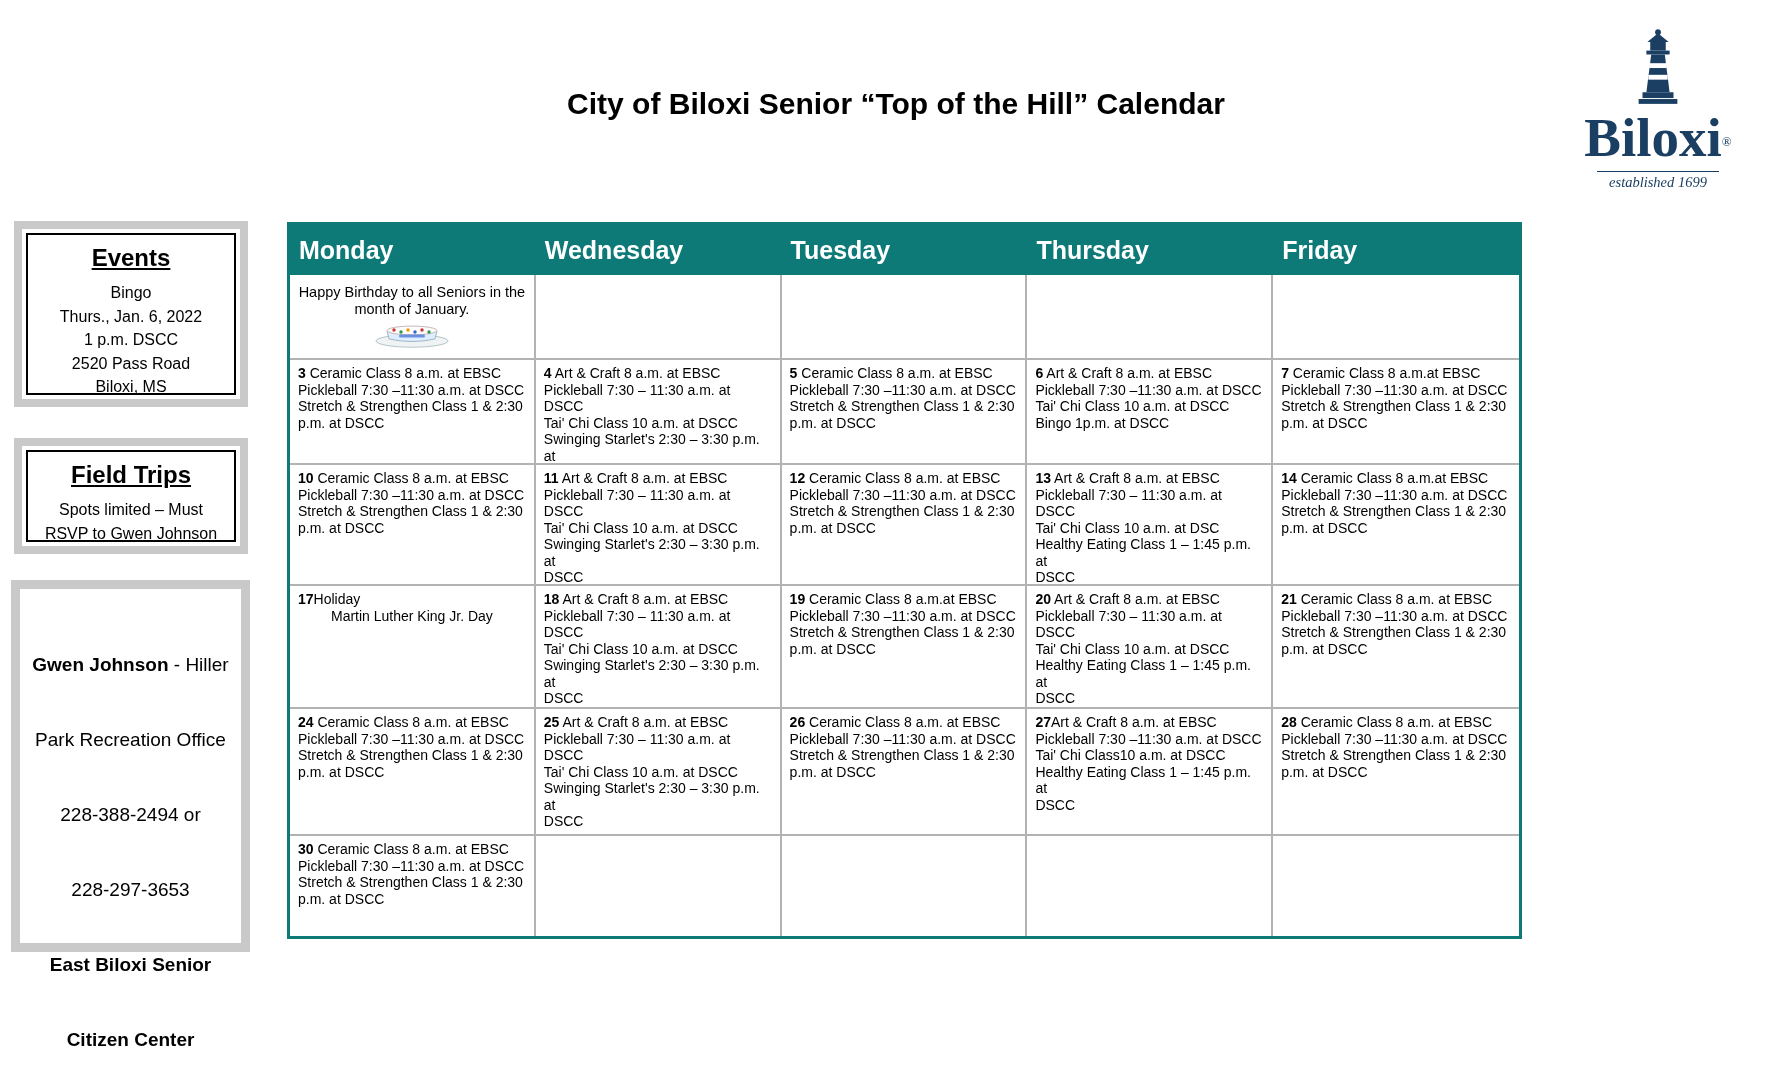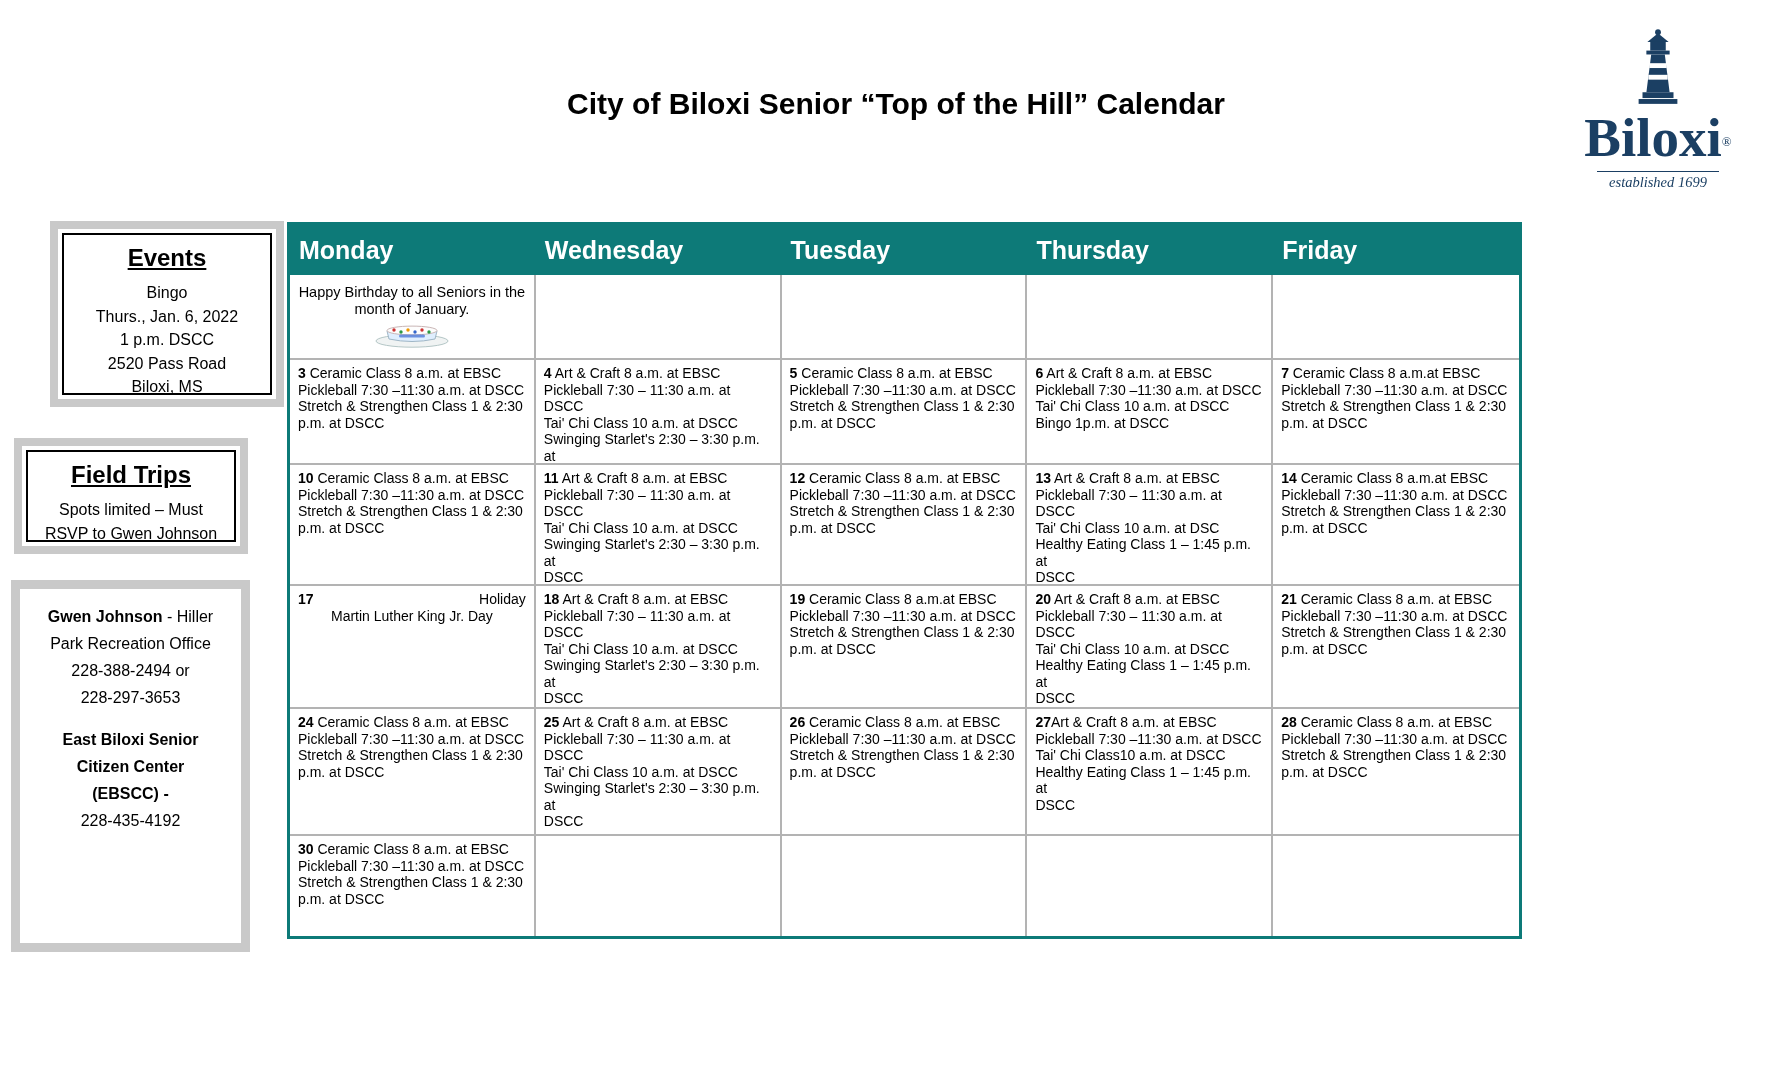--- a/index.html
+++ b/index.html
@@ -13,44 +13,44 @@
   
   .logo { position:absolute; left:1548px; top:28px; width:220px; text-align:center; color:#1b3f63; }
   .lighthouse { display:block; margin:0 auto; }
   .logo-word { font-family:"Liberation Serif", serif; font-weight:bold; font-size:55px; line-height:56px; }
   .logo-reg { font-size:13px; vertical-align:10px; font-weight:normal; }
   .logo-tagline { font-family:"Liberation Serif", serif; font-style:italic; font-size:14.5px;
     display:inline-block; border-top:1.5px solid #1b3f63; padding:2px 12px 0; margin-top:1px; }
   
   .side-box { position:absolute; background:#fff; border:8px solid #c9c9c9; box-sizing:border-box; text-align:center; }
   .side-inner { border:2px solid #000; margin:4px; padding-top:9px; height:calc(100% - 8px); box-sizing:border-box; }
-  #events-box     { left:14px; top:221px; width:234px; height:186px;margin-left:36px; }
+  #events-box     { left:14px; top:221px; width:234px; height:186px; }
   #fieldtrips-box { left:14px; top:438px; width:234px; height:116px; }
   #contact-box    { left:11px; top:580px; width:239px; height:372px; border-width:9px; padding:14px 2px 0; }
   .box-title { font-size:24px; font-weight:bold; text-decoration:underline; margin-bottom:9px; }
   .box-line  { font-size:16px; line-height:23.5px; }
   .contact-group { margin-bottom:15px; }
   .contact-group:nth-child(3) { margin-top:27px; }
-  .contact-line { font-size:16px; line-height:27px; }
+  .contact-line { font-size:19px; line-height:27px;margin-top:48px; }
   
   .calendar { position:absolute; left:287px; top:222px; width:1235px; height:717px;
     border:3px solid #0d7a78; box-sizing:border-box; background:#fff; }
   .cal-head { display:grid; grid-template-columns:repeat(5,1fr); background:#0d7a78; height:50px; }
   .cal-h { color:#fff; font-weight:bold; font-size:25px; display:flex; align-items:center; padding-left:9px; }
   .cal-body { display:grid; grid-template-columns:repeat(5,1fr);
     grid-template-rows:85px 105px 121px 123px 127px auto; height:calc(100% - 50px); }
   .cal-cell { border-right:2px solid #b3b3b3; border-bottom:2px solid #b3b3b3;
     padding:5px 8px 0 8px; font-size:14px; line-height:16.5px; box-sizing:border-box; overflow:hidden; }
   .cal-cell:nth-child(5n) { border-right:none; }
   .cal-cell:nth-last-child(-n+5) { border-bottom:none; }
   .day-num { font-weight:bold; }
   .banner { text-align:center; padding-top:9px; font-size:14.5px; line-height:17px; }
   .cake { display:block; margin:4px auto 0; }
   .holiday .hol-line1 { display:flex; }
-  .holiday .hol-title { flex:1; text-align:right; }
+  .holiday .hol-title { flex:1; text-align:left; }
   .holiday .hol-line2 { text-align:center; }
 </style>
 </head>
 <body>
 
 <div class="page">
 
   <div class="title-block">
     <div>City of Biloxi Senior “Top of the Hill” Calendar</div>
   </div>

